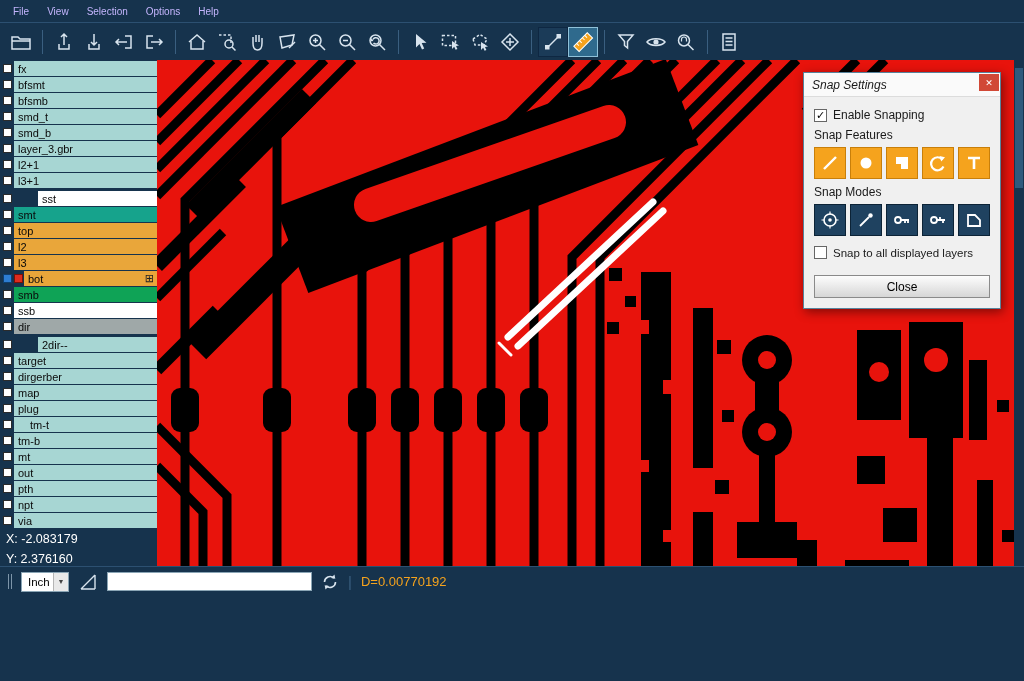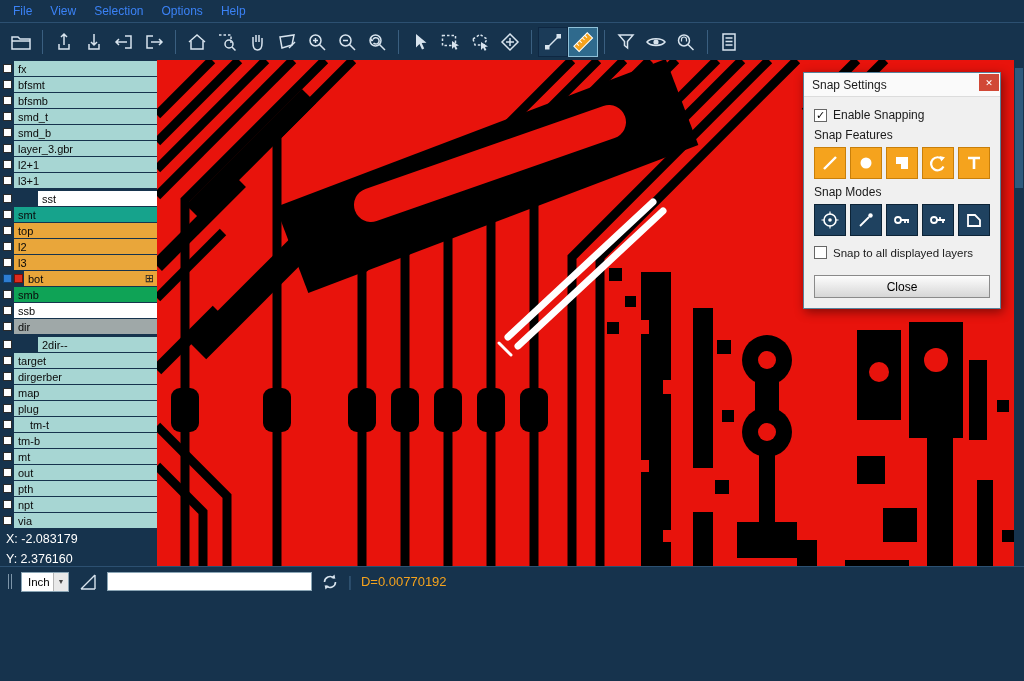--- a/index.html
+++ b/index.html
@@ -2,21 +2,21 @@
 <html><head>
 <meta charset="utf-8">
 <style>
   * { box-sizing: border-box; margin: 0; padding: 0; }
   html,body { width:1024px; height:681px; overflow:hidden; }
   body { font-family:"Liberation Sans", sans-serif; background:#16334d; }
   .app { width:1024px; height:681px; display:flex; flex-direction:column; background:#16334d; }
 
   
   .menubar { height:22px; background:#16334d; display:flex; align-items:center; padding-left:4px; }
-  .menu-item { color:#3b82f6; font-size:12px; padding:0 9px; height:100%; display:flex; align-items:center; cursor:default; }
+  .menu-item { color:#c4b5fd; font-size:10px; padding:0 9px; height:100%; display:flex; align-items:center; cursor:default; }
 
   
   .toolbar { height:38px; background:#16334d; border-top:1px solid #2c5071; display:flex; align-items:center; padding-left:6px; }
   .tbtn { width:30px; height:30px; display:flex; align-items:center; justify-content:center; flex:none; }
   .tbtn svg { display:block; }
   .tbtn.tile { background:#1b3b58; border:1px solid #0e2742; }
   .tbtn.active { background:#2f6a8d; border:1px solid #8fc1d9; }
   .tsep { width:1px; height:24px; background:#3a5f80; margin:0 6px; flex:none; }
 
   
@@ -39,21 +39,21 @@
   .gridicon { font-size:11px; color:#222; line-height:11px; }
   .coords { margin-top:auto; color:#fff; font-size:12.5px; padding:0 0 16px 6px; line-height:20px; }
 
   
   .canvas { position:relative; flex:1; overflow:hidden; background:#e8130c; }
   .vscroll { position:absolute; right:0; top:0; width:10px; height:100%; background:#16334d; }
   .vthumb { position:absolute; left:1px; top:8px; width:8px; height:120px; background:#2e5a7c; }
 
   
   .dialog { position:absolute; left:646px; top:12px; width:198px; background:#f0f0f0; border:1px solid #57839c; box-shadow:2px 3px 10px rgba(0,0,0,.45); font-size:12px; color:#1a1a1a; }
-  .dlg-title { height:24px; display:flex; align-items:center; padding-left:8px; background:#fafafa; border-bottom:1px solid #dcdcdc; }
+  .dlg-title { height:24px; display:flex; align-items:center; padding-left:8px; background:#fafafa; border-bottom:1px solid #dcdcdc;font-style:italic; }
   .dlg-close { position:absolute; top:1px; right:1px; width:20px; height:17px; background:#d14836; color:#fff; display:flex; align-items:center; justify-content:center; font-size:9px; cursor:default; }
   .dlg-body { padding:7px 10px 10px; }
   .chkrow { display:flex; align-items:center; gap:6px; margin:4px 0 6px; }
   .chk { width:13px; height:13px; background:#fff; border:1px solid #666; font-size:11px; line-height:11px; text-align:center; color:#000; flex:none; }
   .sec { margin:6px 0 5px; }
   .btnrow { display:flex; gap:4px; }
   .fbtn { width:32px; height:32px; background:#f5a31d; border:1px solid #c87f0a; display:flex; align-items:center; justify-content:center; flex:none; }
   .mbtn { width:32px; height:32px; background:#1f4260; border:1px solid #0c2336; display:flex; align-items:center; justify-content:center; flex:none; }
   .small-label { font-size:11.5px; }
   .close-btn { margin-top:10px; width:100%; height:23px; background:linear-gradient(#fdfdfd,#d6d6d6); border:1px solid #8a8a8a; font-size:12px; font-family:"Liberation Sans", sans-serif; }

